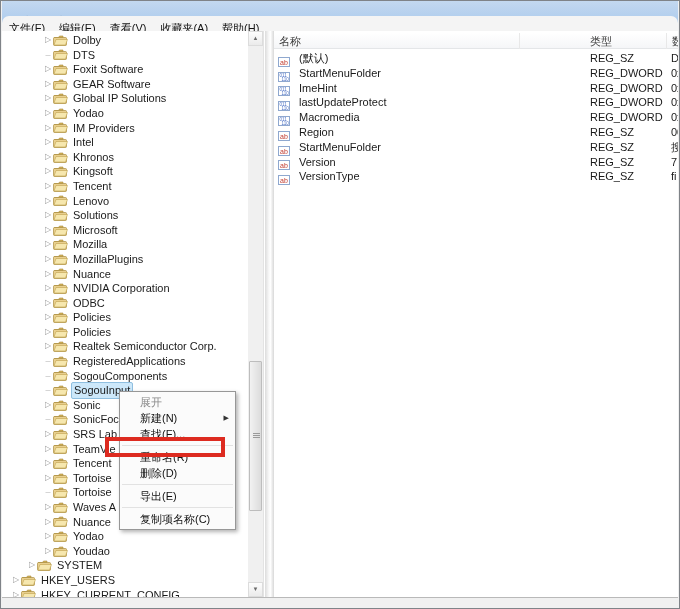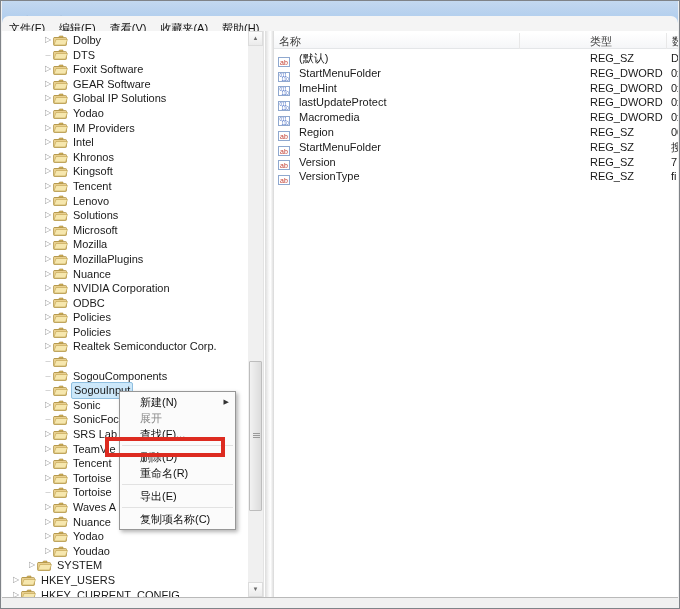--- a/index.html
+++ b/index.html
@@ -301,20 +301,21 @@
               </svg></span>
             <span class="tree-label">Realtek Semiconductor Corp.</span>
           </div>
           <div class="tree-row" style="padding-left: 40px;">
             <span class="dash">–</span>
             <span class="folder"><svg width="15" height="11" viewBox="0 0 15 11">
                 <path d="M1 2.5 L5.5 2.5 L6.5 1 L10 1 L10 2.5 L1 2.5 Z" fill="#d8b55c" stroke="#a98c3e" stroke-width="0.6"></path>
                 <rect x="0.5" y="2.5" width="13" height="8" rx="1" fill="#e9cf8d" stroke="#a98c3e" stroke-width="0.7"></rect>
                 <path d="M1 10 L3 4.5 L14.5 4.5 L12.5 10 Z" fill="#f6e7ae" stroke="#bfa14f" stroke-width="0.6"></path>
               </svg></span>
+            <span class="tree-label">RegisteredApplications</span>
           </div>
           <div class="tree-row" style="padding-left: 40px;">
             <span class="dash">–</span>
             <span class="folder"><svg width="15" height="11" viewBox="0 0 15 11">
                 <path d="M1 2.5 L5.5 2.5 L6.5 1 L10 1 L10 2.5 L1 2.5 Z" fill="#d8b55c" stroke="#a98c3e" stroke-width="0.6"></path>
                 <rect x="0.5" y="2.5" width="13" height="8" rx="1" fill="#e9cf8d" stroke="#a98c3e" stroke-width="0.7"></rect>
                 <path d="M1 10 L3 4.5 L14.5 4.5 L12.5 10 Z" fill="#f6e7ae" stroke="#bfa14f" stroke-width="0.6"></path>
               </svg></span>
             <span class="tree-label">SogouComponents</span>
           </div>
@@ -573,26 +574,26 @@
               <span>VersionType</span>
             </span>
             <span class="cell type">REG_SZ</span>
             <span class="cell data">fi</span>
           </div>
         </div>
     </div>
   </div>
 
   <div class="context-menu" id="context-menu">
+      <div class="cm-item disabled">展开</div>
       <div class="cm-item">新建(N)<span class="cm-arrow">▶</span></div>
-      <div class="cm-item disabled">展开</div>
       <div class="cm-item">查找(F)...</div>
       <div class="cm-sep"></div>
+      <div class="cm-item">重命名(R)</div>
       <div class="cm-item">删除(D)</div>
-      <div class="cm-item">重命名(R)</div>
       <div class="cm-sep"></div>
       <div class="cm-item">导出(E)</div>
       <div class="cm-sep"></div>
       <div class="cm-item">复制项名称(C)</div>
     </div>
   <div class="red-box"></div>
 
   <div class="statusbar"></div>
 </div>
 

